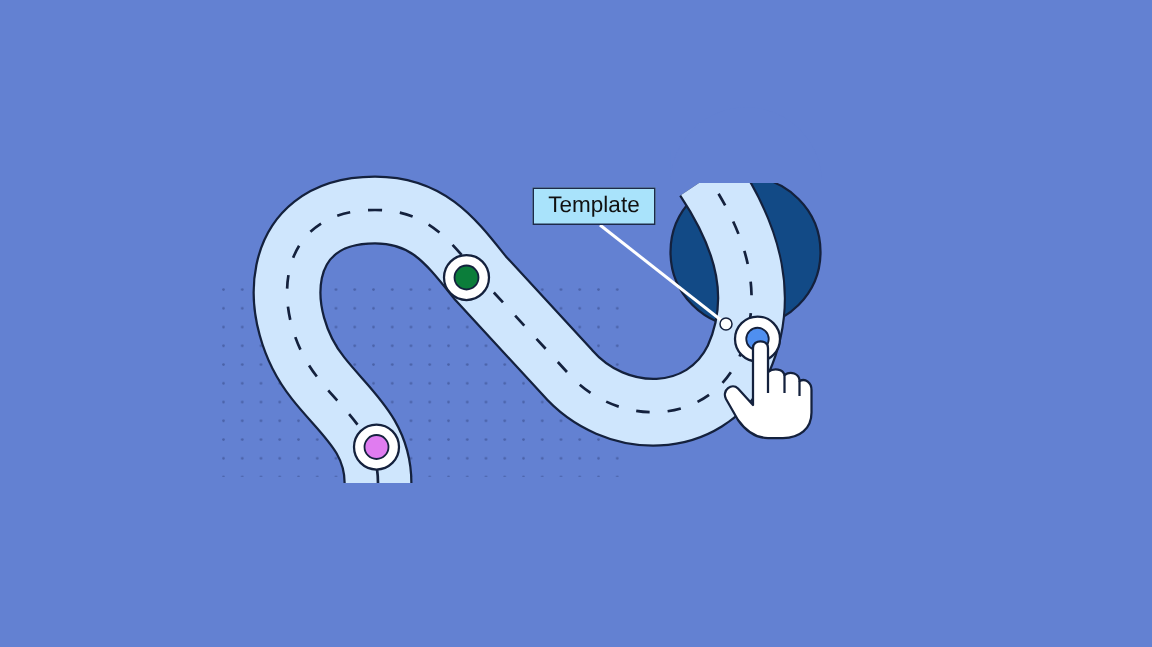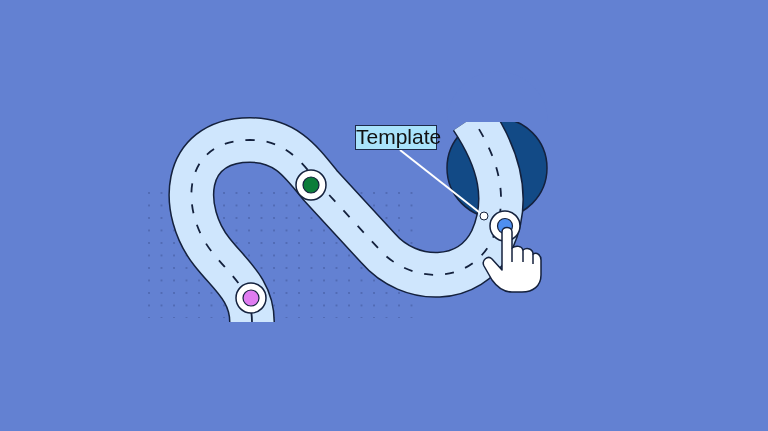--- a/index.html
+++ b/index.html
@@ -2,21 +2,21 @@
 <html><head>
   <meta charset="utf-8">
   <style>
     html, body { margin: 0; padding: 0; }
     body { width: 768px; height: 431px; overflow: hidden; background: #6381d2; font-family: "Liberation Sans", sans-serif; }
     .stage { position: relative; width: 768px; height: 431px; }
     svg { position: absolute; left: 0; top: 0; }
     .tooltip-label {
       position: absolute; left: 355px; top: 125px; width: 82px; height: 25px;
       box-sizing: border-box; border: 1.5px solid #1d2a4a; background: #a9e3fb;
-      color: #111; font-size: 21px; line-height: 22px; text-align: right;
+      color: #111; font-size: 15px; line-height: 22px; text-align: center;
       font-family: "Liberation Sans", sans-serif;
     }
   </style>
 </head>
 <body>
 
 <div class="stage">
   <svg width="768" height="431" viewBox="0 0 768 431">
 
     <g fill="#4a62a8">

